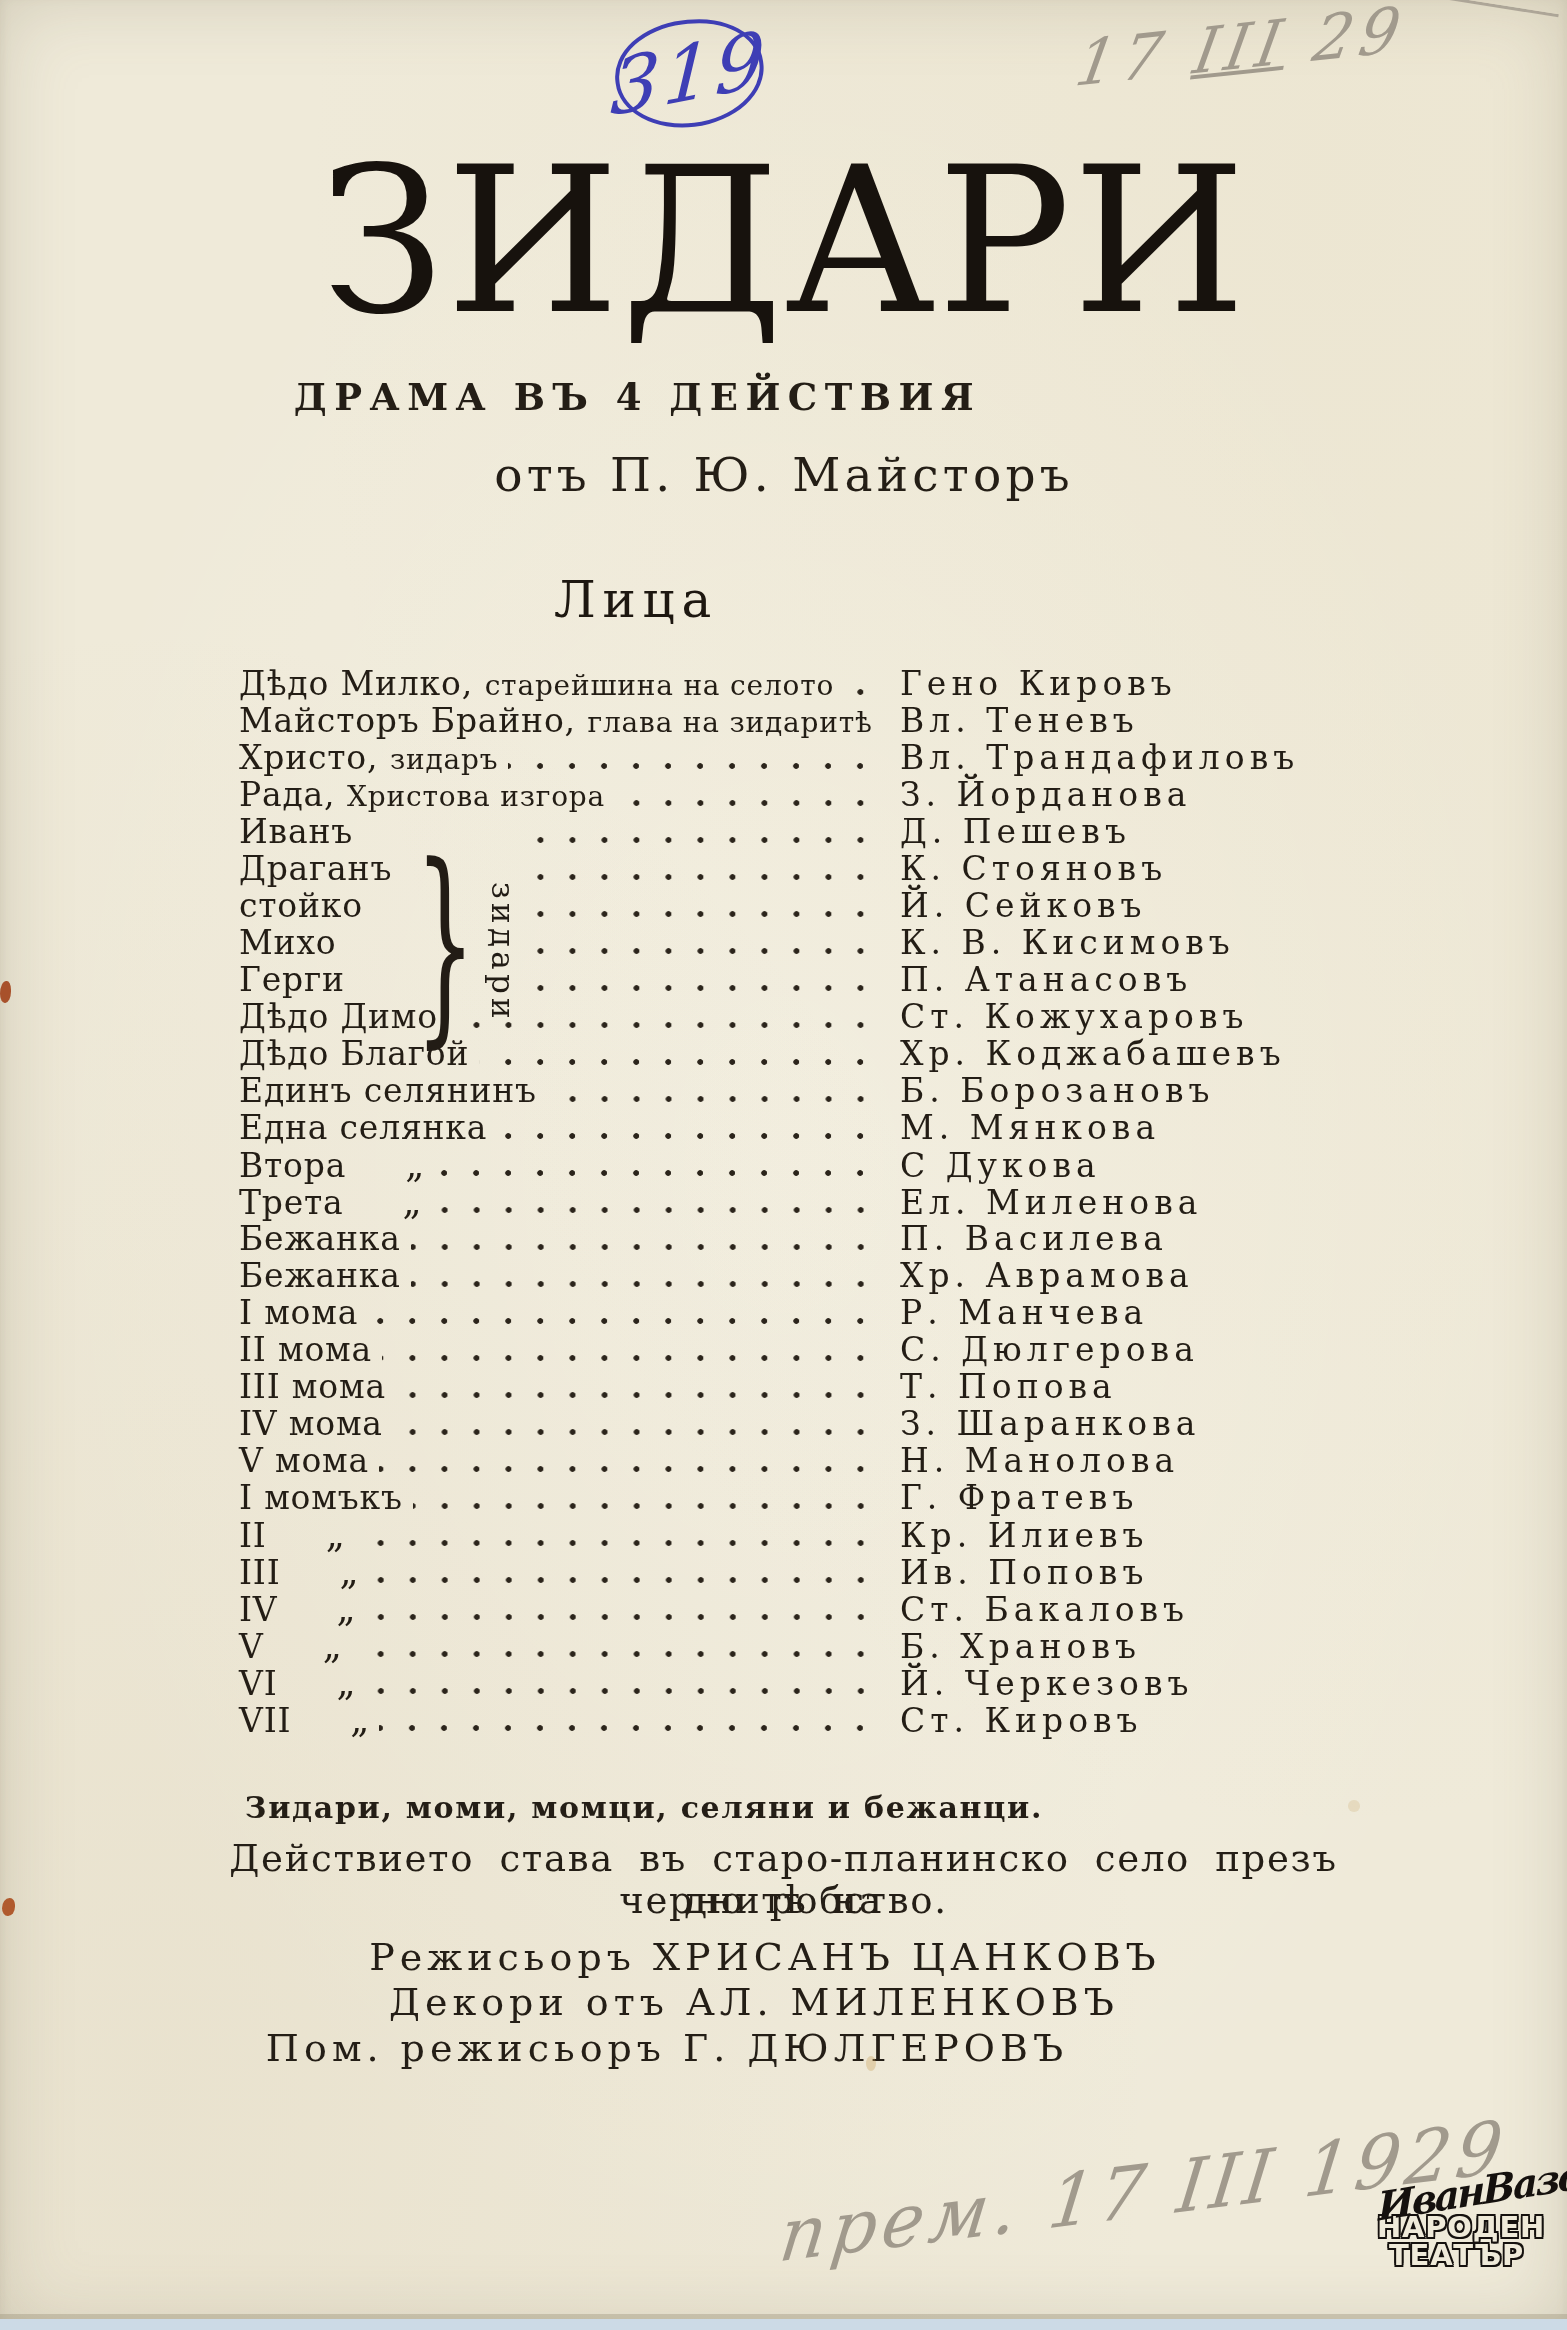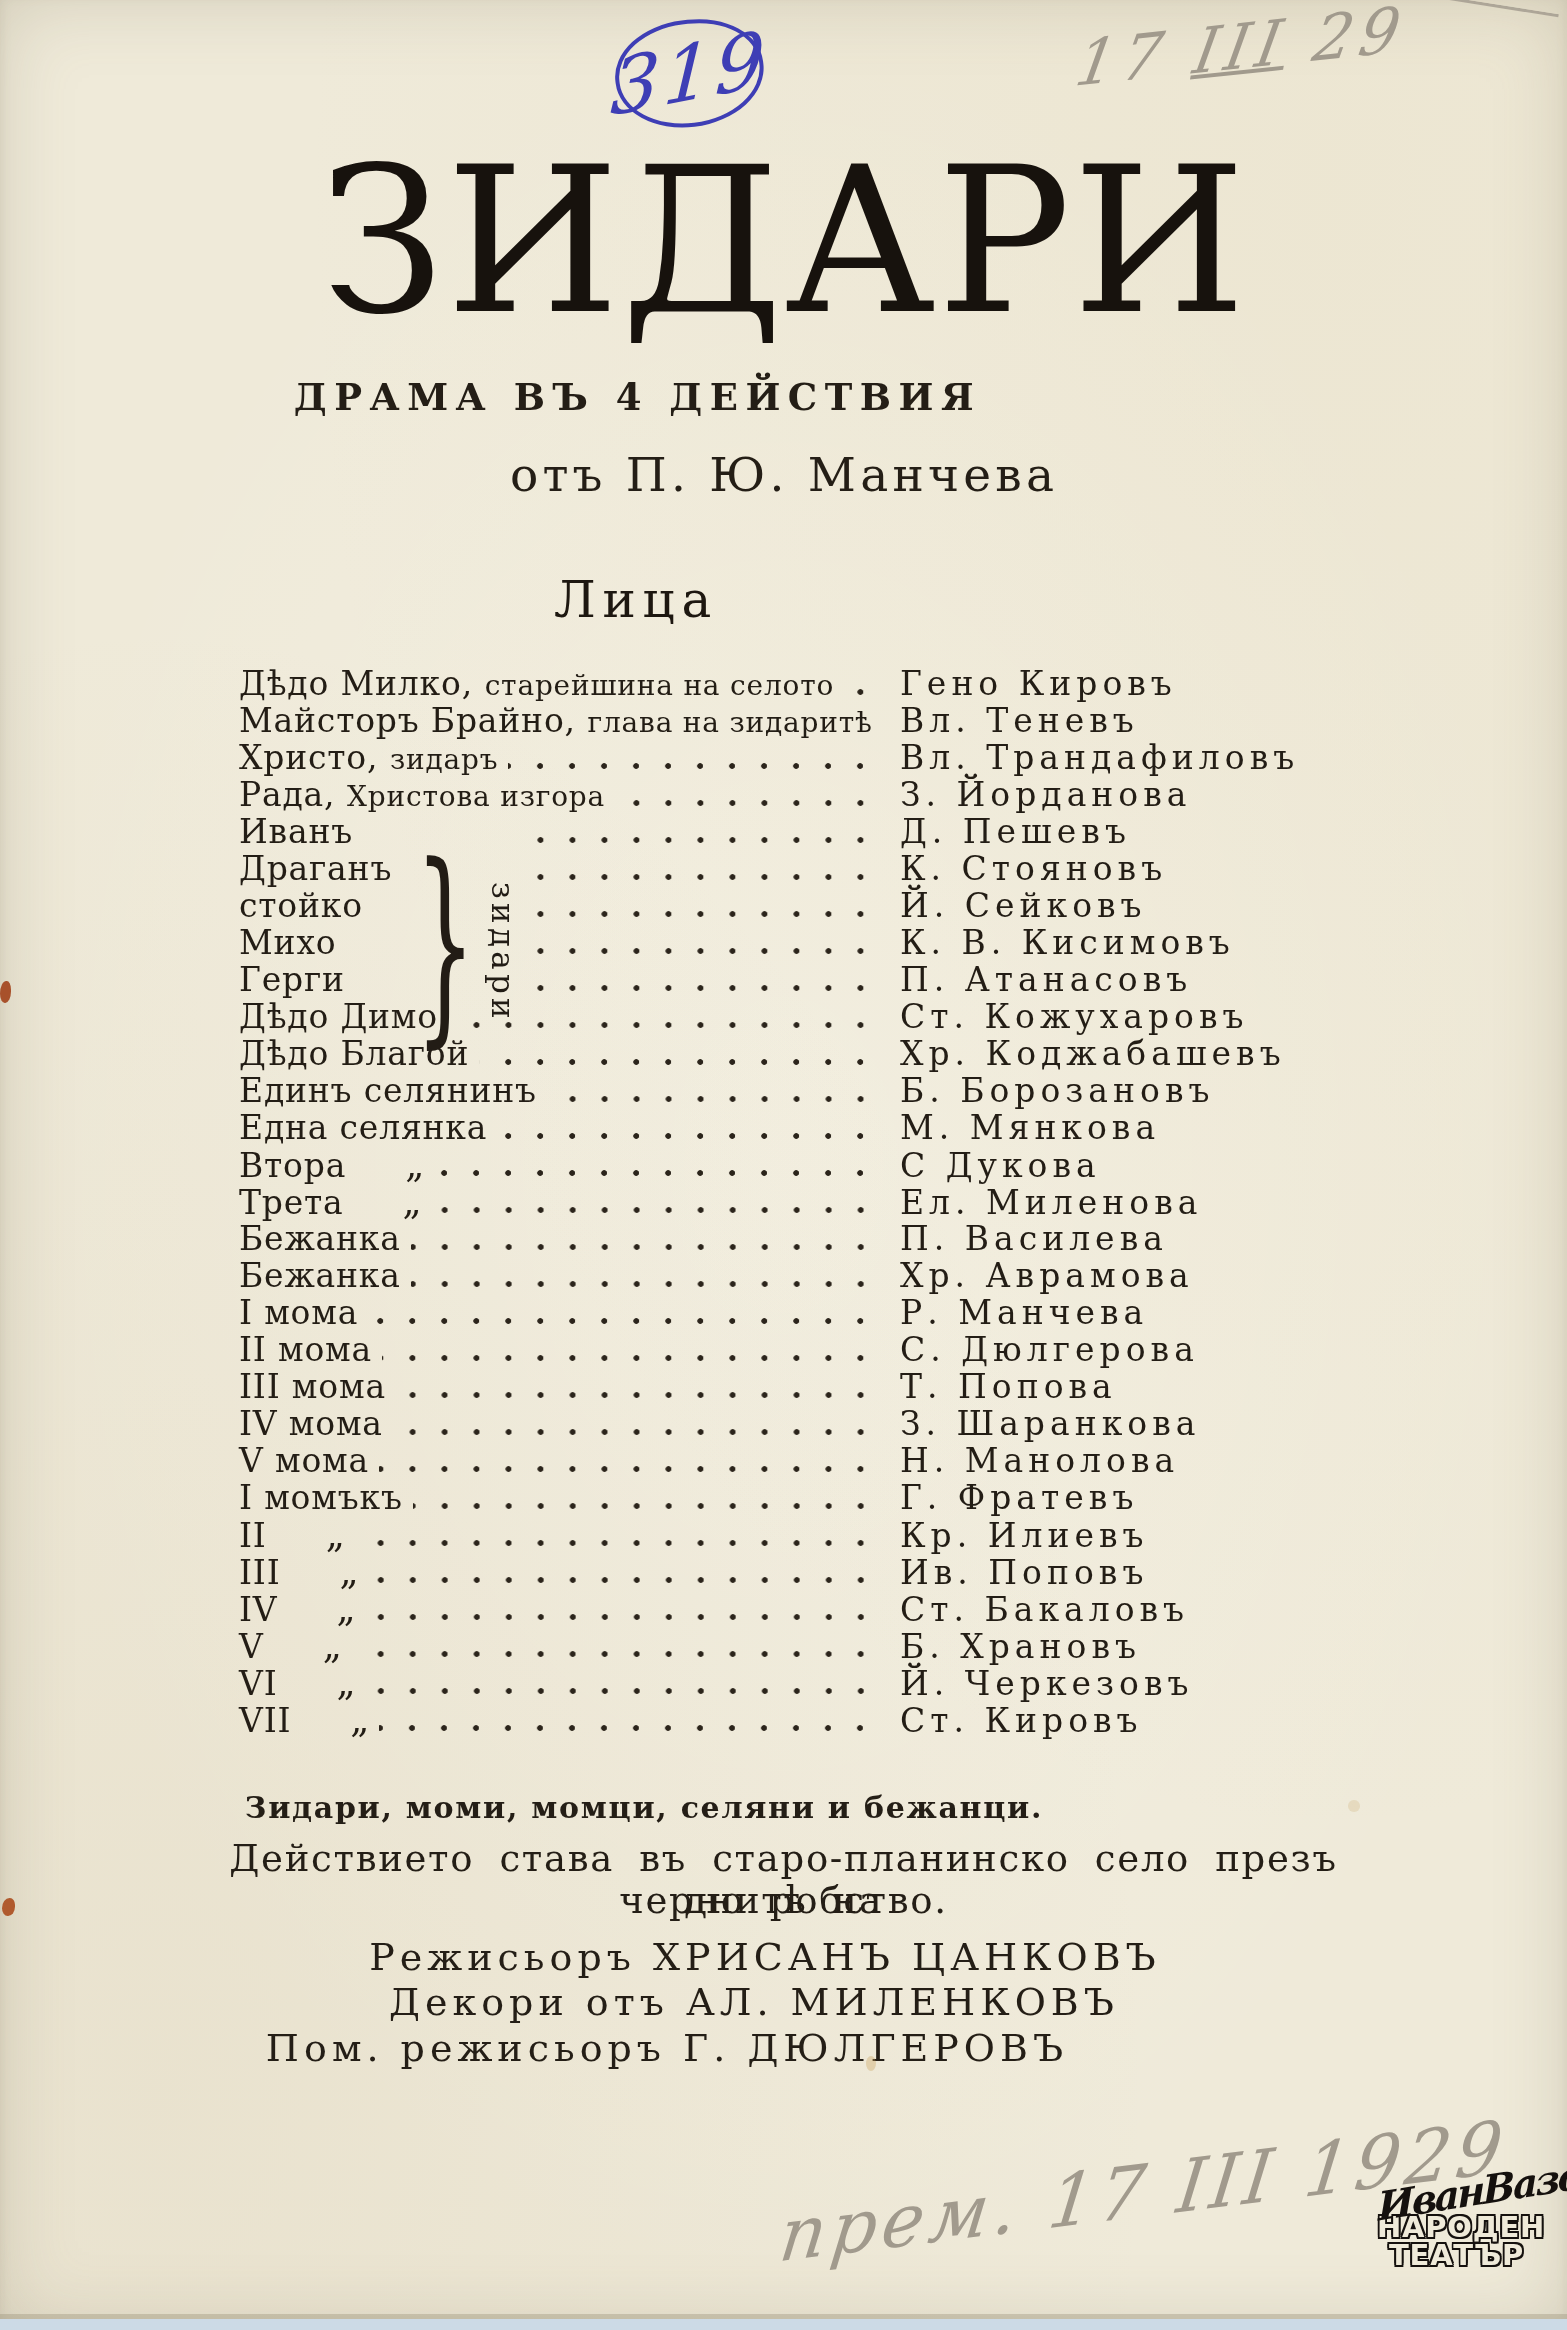--- a/index.html
+++ b/index.html
@@ -136,21 +136,21 @@
 
   <div class="circle-badge">
     <span class="num">319</span>
   </div>
 
   <div class="pencil pencil-top"><span>17 </span><u>III</u><span> 29</span></div>
   <div class="corner-stroke"></div>
 
   <div class="title">ЗИДАРИ</div>
   <div class="subtitle">ДРАМА ВЪ 4 ДЕЙСТВИЯ</div>
-  <div class="author">отъ П. Ю. Манчева</div>
+  <div class="author">отъ П. Ю. Майсторъ</div>
   <div class="cast-heading">Лица</div>
 
   <div class="cast-list">
   <div class="cast-row">
     <span class="role">Дѣдо Милко,</span>
     <span class="desc">старейшина на селото</span>
 
     <span class="leader"></span>
     <span class="name">Гено Кировъ</span>
   </div>

